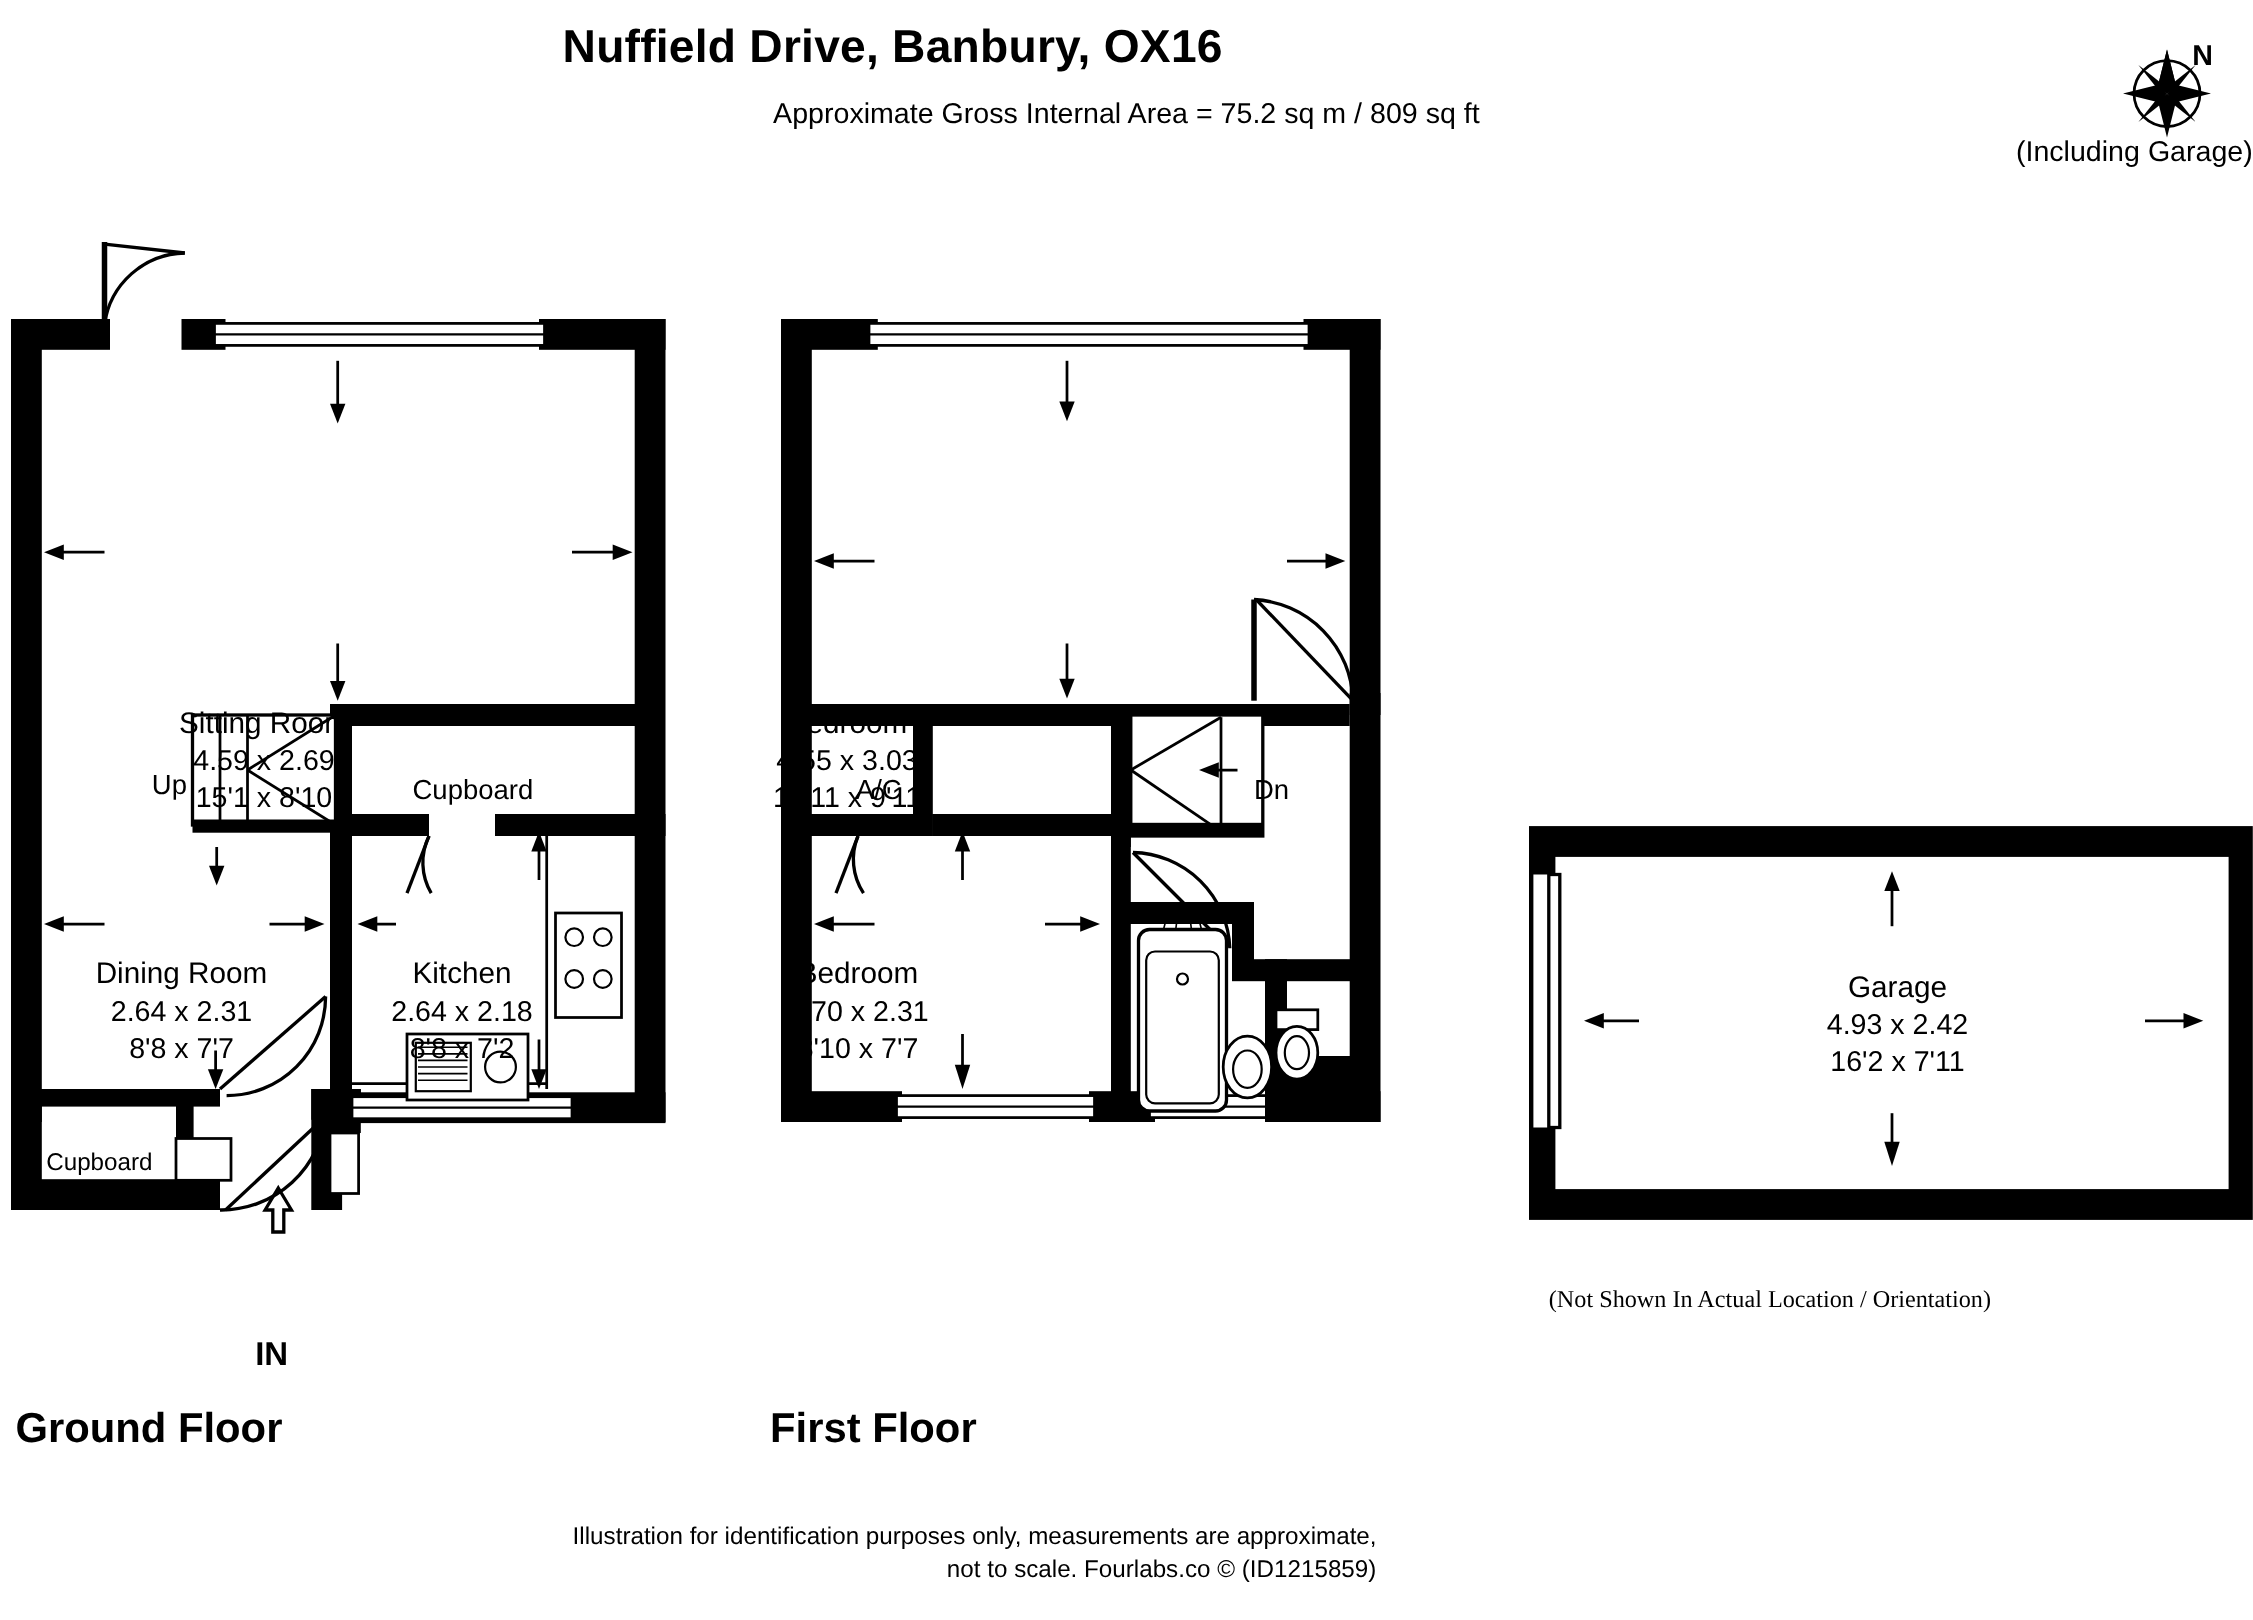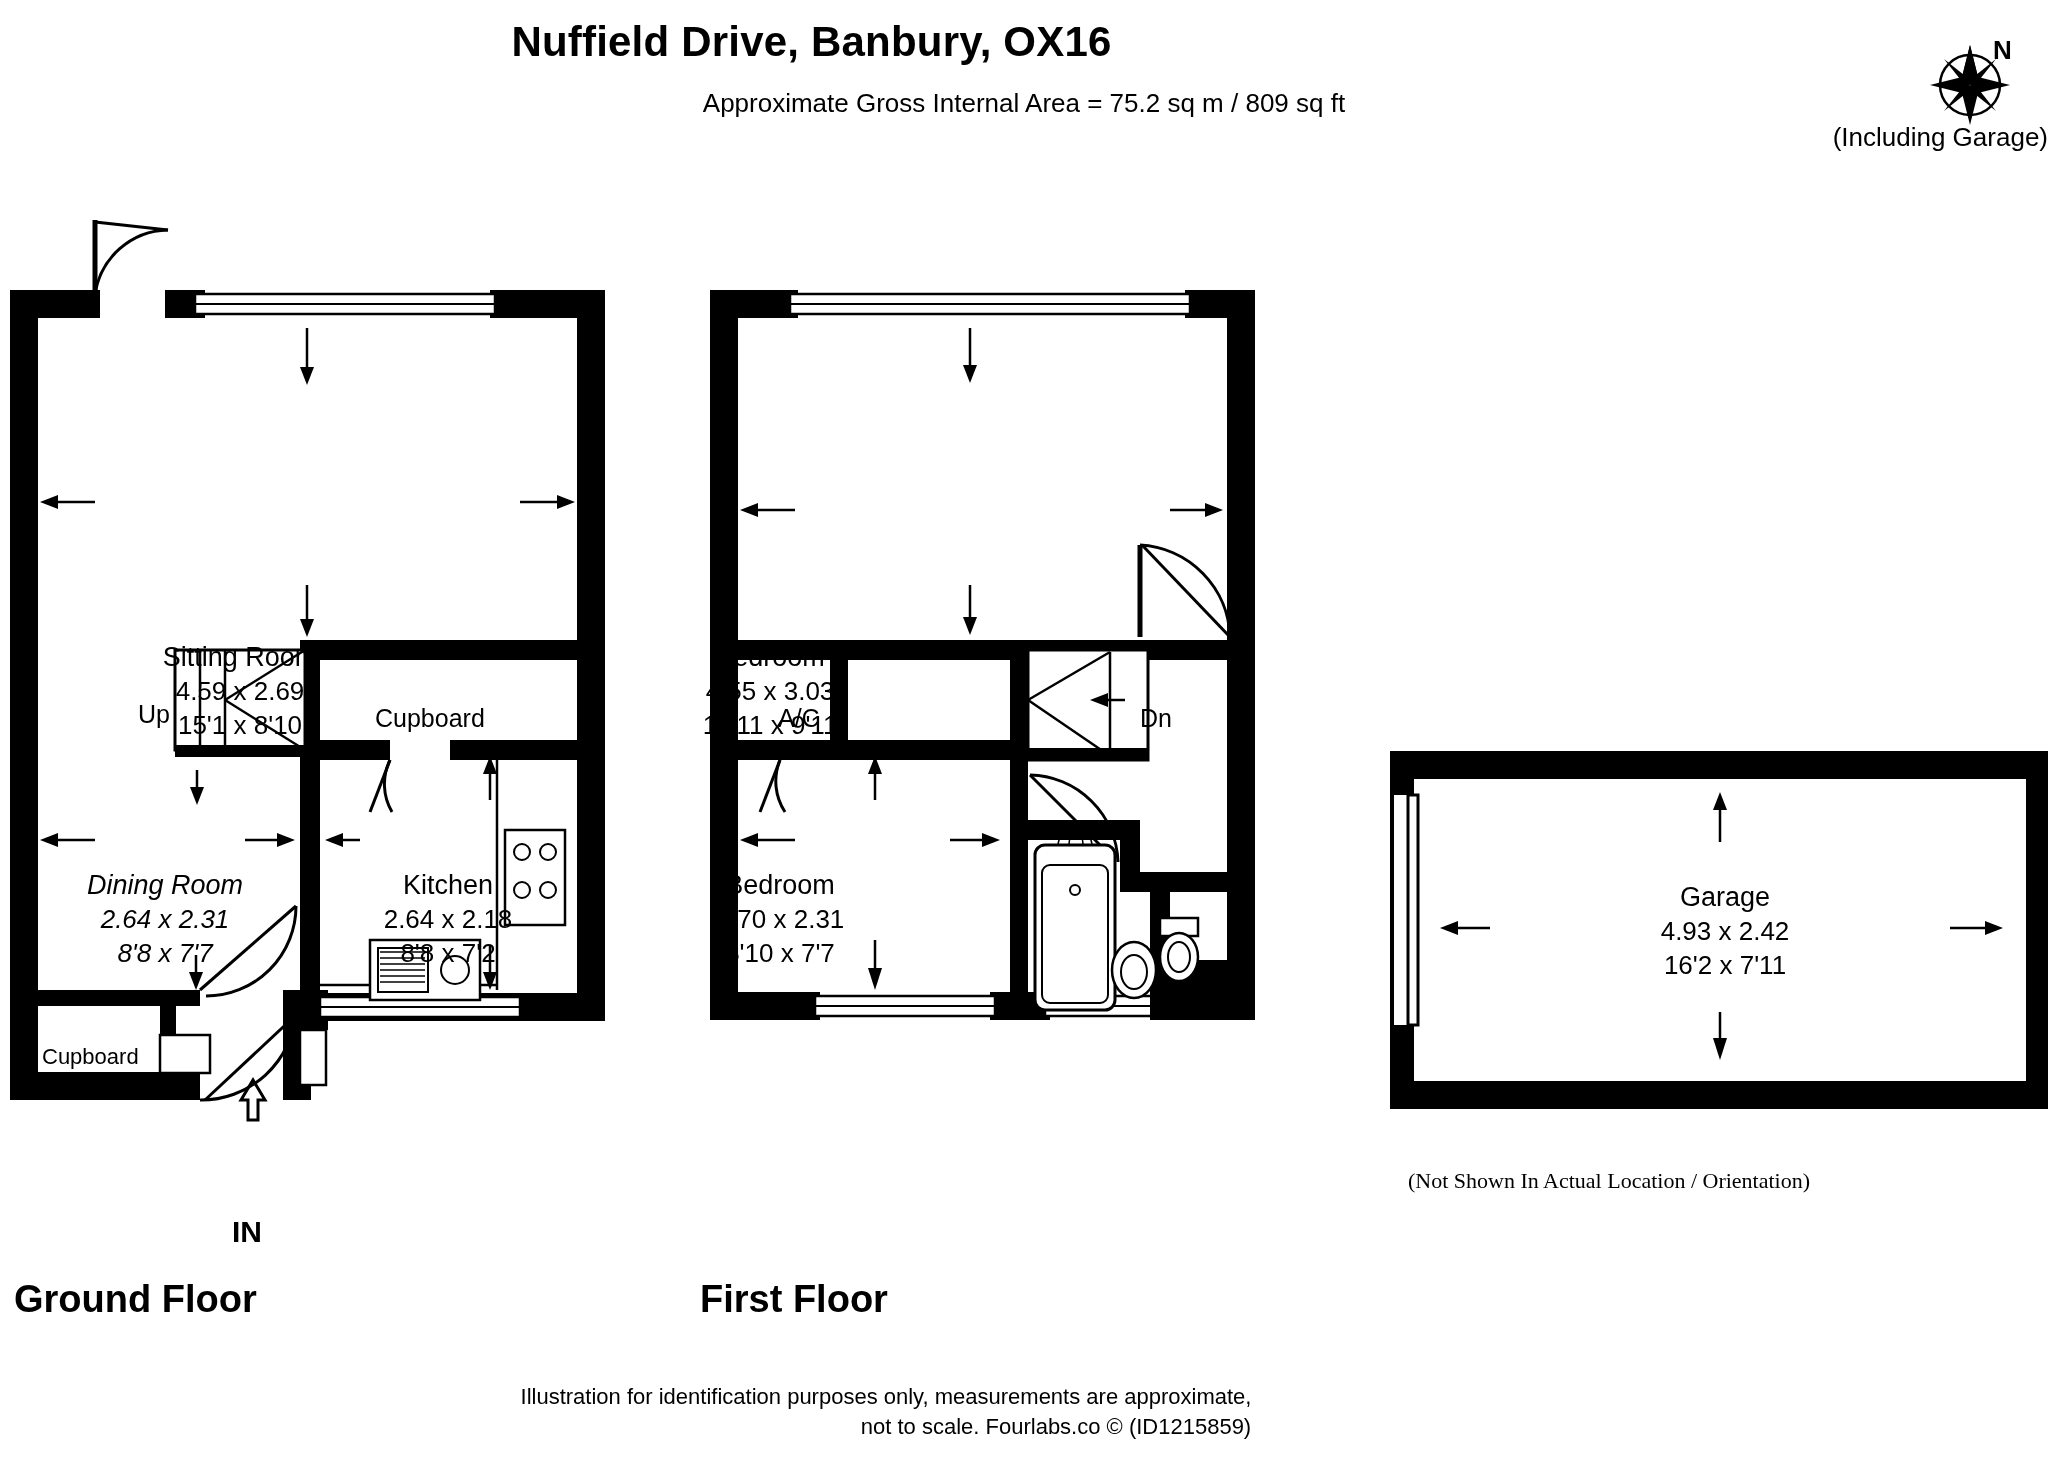--- a/index.html
+++ b/index.html
@@ -189,27 +189,27 @@
     <polygon points="490,790 483,772 497,772" fill="#000" stroke="none"></polygon>
   </g>
 </svg>
 
 <div class="room" style="left:90px;top:640px;width:300px;">
   <div class="nm">Sitting Room</div>
   <div>4.59 x 2.69</div>
   <div>15'1 x 8'10</div>
 </div>
 
-<div class="room" style="left:20px;top:868px;width:290px;font-style:italic;">
+<div class="room" style="left:20px;top:868px;width:290px;">
   <div class="nm">Dining Room</div>
   <div>2.64 x 2.31</div>
   <div>8'8 x 7'7</div>
 </div>
 
-<div class="room" style="left:300px;top:868px;width:240px;padding-left:28px;">
+<div class="room" style="left:300px;top:868px;width:240px;">
   <div class="nm">Kitchen</div>
   <div>2.64 x 2.18</div>
   <div>8'8 x 7'2</div>
 </div>
 
 <div class="small-label" style="left:138px;top:700px;">Up</div>
 <div class="small-label" style="left:375px;top:704px;">Cupboard</div>
 <div class="tiny-label" style="left:42px;top:1044px;">Cupboard</div>
 <div class="in-label" style="left:232px;top:1215px;">IN</div>
 

